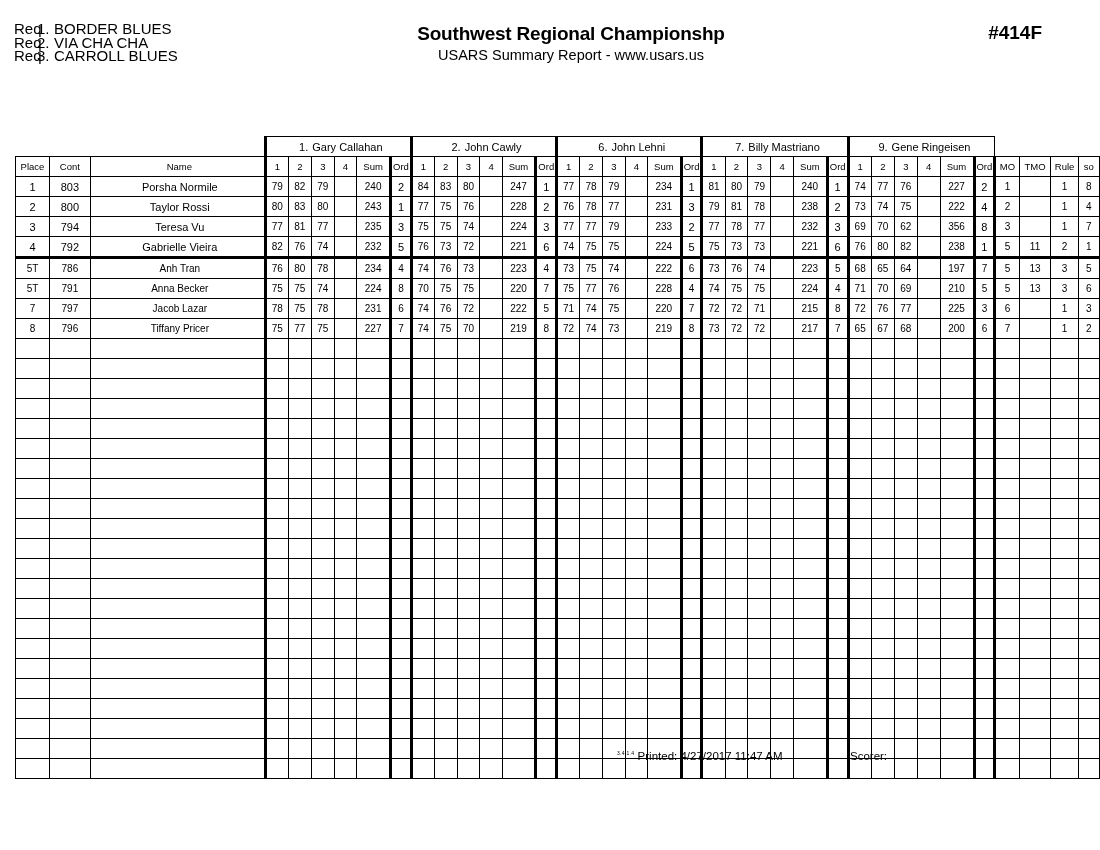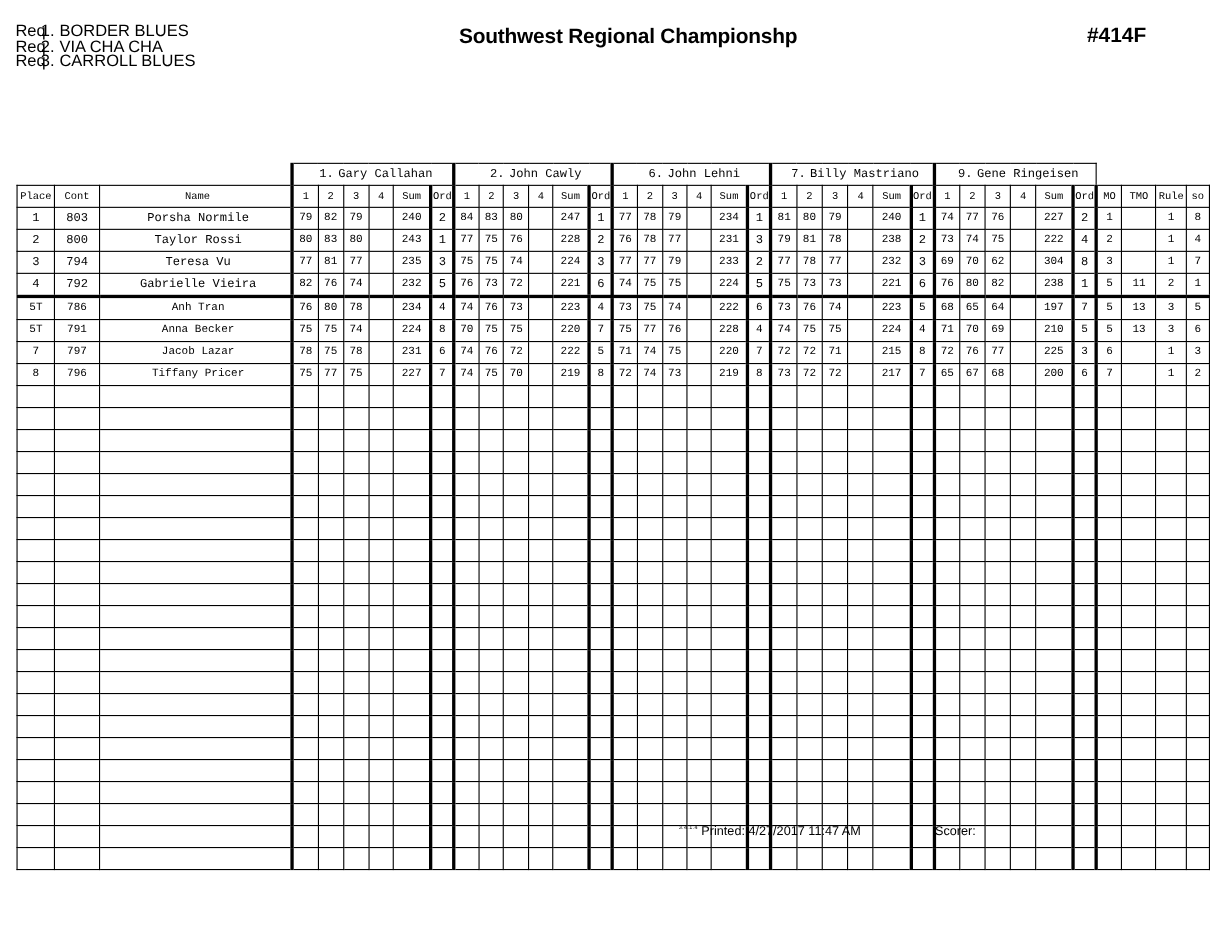--- a/index.html
+++ b/index.html
@@ -65,25 +65,24 @@
     right: 58px;
     top: 22px;
     font-size: 19px;
     font-weight: bold;
   }
 
   
   #sheet {
     position: absolute;
     left: 15px;
-    top: 148px;
+    top: 136px;
     border-collapse: collapse;
     table-layout: fixed;
     font-size: 10px;
-    font-family: Liberation Mono, monospace;
   }
   #sheet td, #sheet th {
     border: 1px solid #000;
     padding: 0;
     margin: 0;
     font-weight: normal;
     text-align: center;
     vertical-align: middle;
     height: 19px;
     overflow: hidden;
@@ -178,20 +177,21 @@
 <body>
 
 <div id="req-block">
     <span class="req-line"><span class="req-tag">Req</span><span class="req-num">1.</span><span>BORDER BLUES</span></span>
     <span class="req-line"><span class="req-tag">Req</span><span class="req-num">2.</span><span>VIA CHA CHA</span></span>
     <span class="req-line"><span class="req-tag">Req</span><span class="req-num">3.</span><span>CARROLL BLUES</span></span>
   </div>
 
 <div id="title-block">
   <div id="event-title">Southwest Regional Championshp</div>
+  <div id="report-subtitle">USARS Summary Report - www.usars.us</div>
 </div>
 
 <div id="event-number">#414F</div>
 
 <table id="sheet">
   <colgroup id="sheet-colgroup">
       <col style="width: 35px;">
       <col style="width: 43px;">
       <col style="width: 185px;">
       <col style="width: 24px;">
@@ -383,21 +383,21 @@
         <td class="sc blk-start">77</td>
         <td class="sc">78</td>
         <td class="sc">77</td>
         <td class="sc">&nbsp;</td>
         <td class="sum">232</td>
         <td class="ord">3</td>
         <td class="sc blk-start">69</td>
         <td class="sc">70</td>
         <td class="sc">62</td>
         <td class="sc">&nbsp;</td>
-        <td class="sum">304</td>
+        <td class="sum">356</td>
         <td class="ord">8</td>
         <td class="tail">3</td>
         <td class="tail">&nbsp;</td>
         <td class="tail">1</td>
         <td class="tail">7</td>
       </tr>
       <tr class="top4 row-last-top4">
         <td class="r-place">4</td>
         <td class="r-cont">792</td>
         <td class="r-name">Gabrielle Vieira</td>

